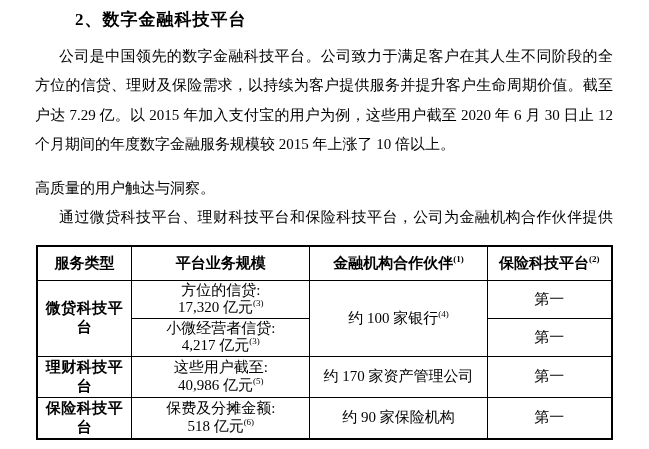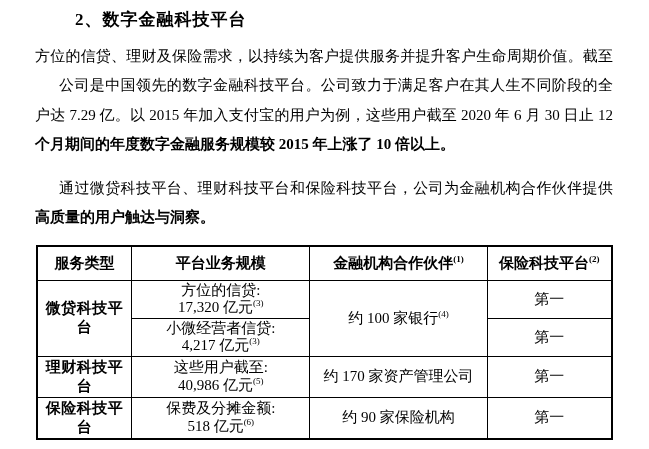--- a/index.html
+++ b/index.html
@@ -39,21 +39,20 @@
     text-align: justify;
     text-align-last: justify;
     white-space: normal;
   }
   .pline.indent {
     text-indent: 24px;
   }
   .pline.last {
     text-align: left;
     text-align-last: left;
-    font-weight: bold;
   }
   table.biz-table {
     border-collapse: collapse;
     table-layout: fixed;
     margin-top: 13px;
     margin-left: 1px;
     border: 2px solid #000000;
     font-size: 15px;
   }
   .biz-table th, .biz-table td {
@@ -83,29 +82,29 @@
   }
 </style>
 </head>
 <body>
 
 <div class="page">
 
   <h2 class="heading">2、数字金融科技平台</h2>
 
   <div class="para">
+    <div class="pline indent">公司是中国领先的数字金融科技平台。公司致力于满足客户在其人生不同阶段的全</div>
     <div class="pline">方位的信贷、理财及保险需求，以持续为客户提供服务并提升客户生命周期价值。截至</div>
-    <div class="pline indent">公司是中国领先的数字金融科技平台。公司致力于满足客户在其人生不同阶段的全</div>
     <div class="pline">户达 7.29 亿。以 2015 年加入支付宝的用户为例，这些用户截至 2020 年 6 月 30 日止 12</div>
     <div class="pline last">个月期间的年度数字金融服务规模较 2015 年上涨了 10 倍以上。</div>
   </div>
 
   <div class="para para2">
+    <div class="pline last">高质量的用户触达与洞察。</div>
     <div class="pline indent">通过微贷科技平台、理财科技平台和保险科技平台，公司为金融机构合作伙伴提供</div>
-    <div class="pline last">高质量的用户触达与洞察。</div>
   </div>
 
   <table class="biz-table">
     <colgroup>
       <col style="width:96px">
       <col style="width:181px">
       <col style="width:180px">
       <col style="width:127px">
     </colgroup>
     <tbody>

